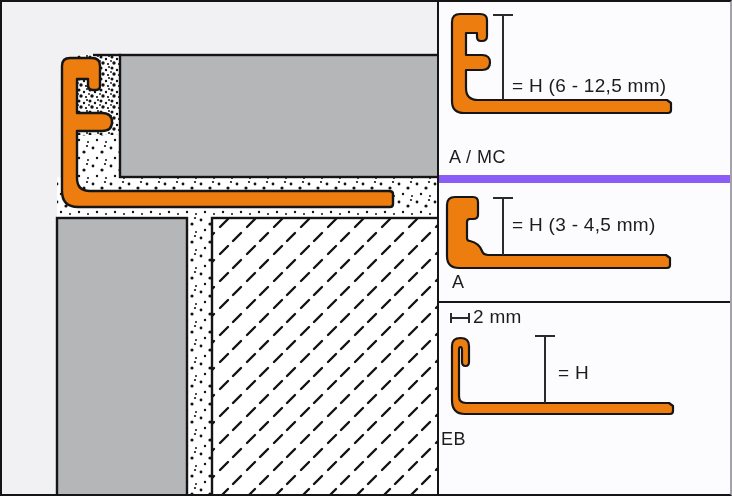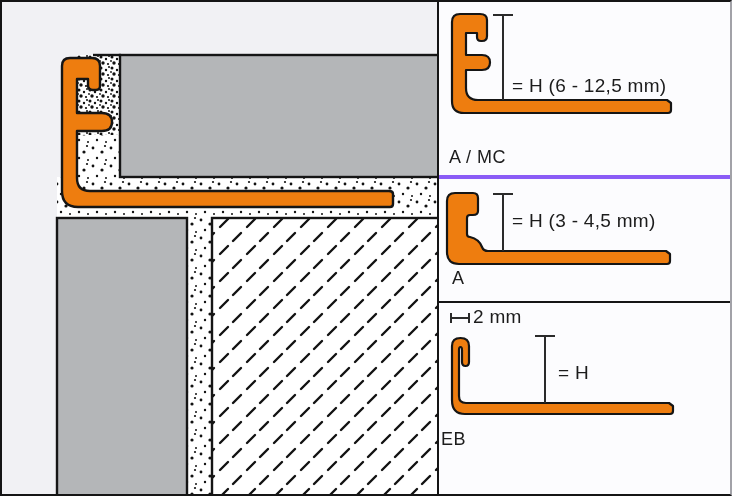--- a/index.html
+++ b/index.html
@@ -12,21 +12,21 @@
     content:"";position:absolute;inset:0;pointer-events:none;
     border:2px solid #151515;border-right-color:#a2a2a8;
   }
   .left-diagram{position:absolute;left:0;top:0;width:437px;height:496px;}
   .right-col{
     position:absolute;left:437px;top:0;width:295px;height:496px;
     box-sizing:border-box;border-left:2px solid #151515;background:#fcfcfe;
   }
   .panel{position:relative;box-sizing:border-box;width:100%;}
   .panel.p1{height:175px;border-radius:19px;}
-  .panel.p2{height:126px;border-top:4px solid #8b5cf6;}
+  .panel.p2{height:126px;border-top:8px solid #8b5cf6;}
   .panel.p3{height:195px;border-top:2px solid #151515;}
   .panel svg{position:absolute;left:0;top:0;}
   .dim-text{
     position:absolute;transform:translateY(-50%);
     font-size:19px;color:#1c1c1c;letter-spacing:0.3px;white-space:nowrap;
   }
   .profile-label{
     position:absolute;transform:translateY(-50%);
     font-size:18px;color:#1c1c1c;letter-spacing:0.5px;white-space:nowrap;
   }

